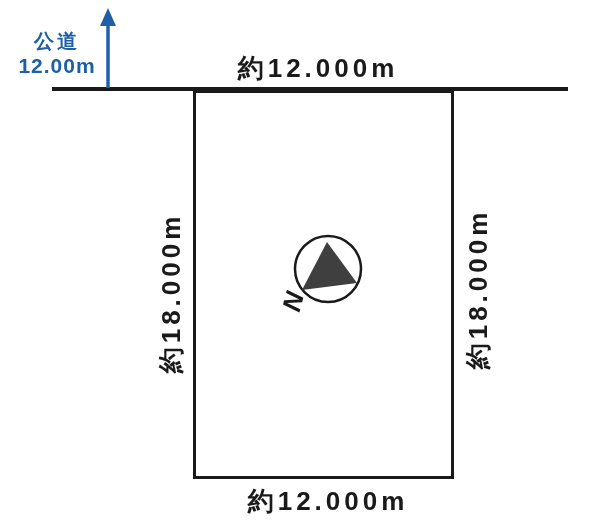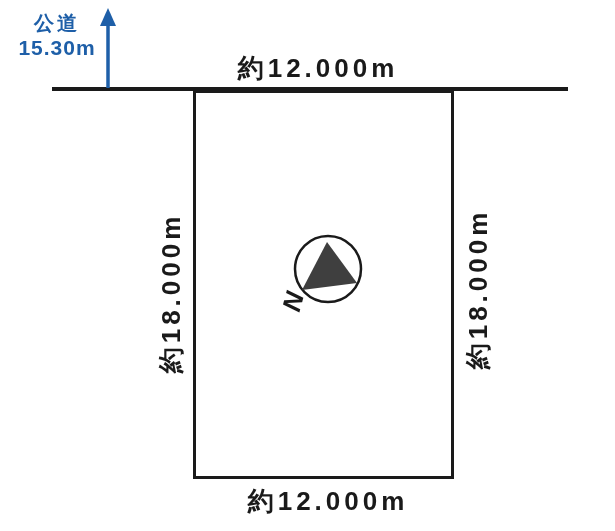--- a/index.html
+++ b/index.html
@@ -24,21 +24,21 @@
   .dim{
     position:absolute;font-weight:bold;font-size:26px;letter-spacing:4px;
     color:#1a1a1a;white-space:nowrap;
   }
   .dim-top{left:318px;top:51px;transform:translateX(-50%);}
   .dim-bottom{left:328px;top:484px;transform:translateX(-50%);}
   .dim-left{left:171px;top:293px;transform:translate(-50%,-50%) rotate(-90deg);}
   .dim-right{left:478px;top:289px;transform:translate(-50%,-50%) rotate(-90deg);}
   
   .road-label{
-    position:absolute;left:6px;top:11px;width:102px;text-align:center;
+    position:absolute;left:6px;top:29px;width:102px;text-align:center;
     color:#1e5fa8;font-weight:bold;line-height:1.2;
   }
   .road-label .l1{font-size:20px;letter-spacing:3px;display:block;}
   .road-label .l2{font-size:21px;letter-spacing:1px;display:block;}
   
   .road-arrow{position:absolute;left:96px;top:6px;}
   .compass{position:absolute;left:283px;top:224px;}
 </style>
 </head>
 <body>
@@ -47,21 +47,21 @@
 
   <div class="road-line"></div>
 
   <svg class="road-arrow" width="24" height="84" viewBox="0 0 24 84">
     <line x1="12" y1="82" x2="12" y2="16" stroke="#1e5fa8" stroke-width="3.5"></line>
     <polygon points="12,2 4,20 20,20" fill="#1e5fa8"></polygon>
   </svg>
 
   <div class="road-label">
     <span class="l1">公道</span>
-    <span class="l2">15.30m</span>
+    <span class="l2">12.00m</span>
   </div>
 
   <div class="plot"></div>
 
   <div class="dim dim-top">約12.000m</div>
   <div class="dim dim-bottom">約12.000m</div>
   <div class="dim dim-left">約18.000m</div>
   <div class="dim dim-right">約18.000m</div>
 
   <svg class="compass" width="92" height="92" viewBox="0 0 92 92">

